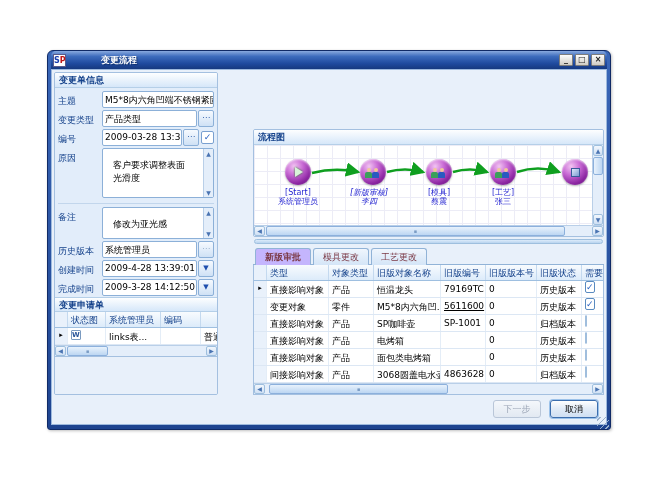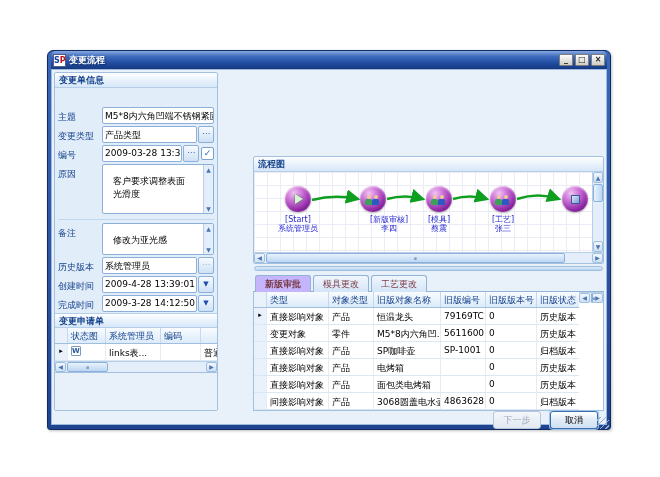--- a/index.html
+++ b/index.html
@@ -12,39 +12,39 @@
     background:linear-gradient(180deg,#3a67b8,#1e4490);
     border:1px solid #102a66; border-radius:6px 6px 3px 3px; padding:0 3px 3px 3px;
     box-shadow:1px 1px 3px rgba(0,0,0,.25); }
   .titlebar { height:18px; display:flex; align-items:center; padding:0 2px;
     background:linear-gradient(180deg,#89aadf 0%,#3d6cbd 30%,#1f4a9e 70%,#16397f 100%);
     border-radius:5px 5px 0 0; }
   .app-icon { width:13px; height:13px; background:#fff; border:1px solid #5a5a8a;
     font-size:8px; font-weight:bold; line-height:11px; text-align:center; margin-right:3px; }
   .app-icon b { color:#1b3fae; } .app-icon i { color:#c01818; font-style:normal; }
   .title-text { color:#fff; font-size:9px; font-weight:bold; flex:1;
-    text-shadow:1px 1px 1px #10306a; white-space:nowrap; overflow:hidden; }
+    text-shadow:1px 1px 1px #10306a; white-space:nowrap; overflow:hidden;margin-left:32px; }
   .winbtns { display:flex; gap:2px; }
   .winbtn { width:14px; height:12px; background:linear-gradient(180deg,#fdfdfd,#cfccc4);
     border:1px solid #7d7d7d; border-radius:1px; font-size:8px; line-height:10px;
     text-align:center; color:#222; font-weight:bold; }
 
   .content { height:356px; background:#e8f0fa; border:1px solid #9db9dd;
     display:flex; flex-direction:column; padding:2px; }
   .main { display:flex; gap:9px; height:362px;align-items:flex-end; }
 
   
   .panel { background:#e2edfa; border:1px solid #a4c0e0; border-radius:2px; overflow:hidden; }
   .group-header { height:15px; padding:1px 4px 0 4px; font-size:9px; font-weight:bold; color:#15428b;
     background:linear-gradient(180deg,#fdfeff,#d6e7f9); border-bottom:1px solid #b5cfe8;
     white-space:nowrap; overflow:hidden; }
 
   
   .left-panel { width:164px; display:flex; flex-direction:column; }
-  .form { padding:3px 3px 1px 3px; display:flex; flex-direction:column; gap:2px;margin-top:16px; }
+  .form { padding:3px 3px 1px 3px; display:flex; flex-direction:column; gap:2px; }
   .frow { display:flex; align-items:flex-start; }
   .flabel { width:44px; flex:none; font-size:9px; color:#15428b; padding-top:4px; white-space:nowrap; }
   .fbox { flex:1; display:flex; min-width:0; }
   .tinput { flex:1; min-width:0; height:17px; background:#fff; border:1px solid #8cb0d8;
     border-radius:2px; font-size:9px; color:#000; padding:2px 2px 0 2px;
     white-space:nowrap; overflow:hidden; }
   .tarea { flex:1; min-width:0; background:#fff; border:1px solid #8cb0d8; border-radius:2px;
     font-size:9px; color:#000; padding:10px; position:relative; }
   .tarea .va { position:absolute; right:0; top:0; bottom:0; width:10px;
     background:#e4eefa; border-left:1px solid #b9cfe8; display:flex;
@@ -129,21 +129,21 @@
   .splitter { height:5px; margin:2px 1px; background:linear-gradient(180deg,#dcebfa,#b9d4ef);
     border:1px solid #9ebfde; border-radius:3px; }
 
   .tabstrip { display:flex; gap:2px; padding:2px 2px 0 2px; border-bottom:1px solid #91b3d7; height:19px; }
   .tab { padding:2px 9px 0 9px; font-size:9px; color:#7b3945; white-space:nowrap;
     border:1px solid #91b3d7; border-bottom:none; border-radius:3px 3px 0 0;
     background:linear-gradient(180deg,#f0f6fd,#d4e5f7); height:17px; }
   .tab.active { background:#c4b5fd; font-weight:bold; height:18px; margin-bottom:-1px; }
 
   .review-wrap { flex:1; background:#fff; border:1px solid #a4c0e0; border-top:none;
-    display:flex; flex-direction:row; min-height:0; }
+    display:flex; flex-direction:column; min-height:0; }
   .review-grid { flex:1; overflow:hidden; }
 
   
   .btn-row { height:30px; display:flex; justify-content:flex-end; align-items:center;
     gap:9px; padding:0 6px; }
   .btn { width:48px; height:18px; font-size:9px; text-align:center; line-height:16px;
     border-radius:3px; white-space:nowrap; }
   .btn.disabled { color:#9aa4b5; background:linear-gradient(180deg,#f4f7fb,#e2e9f2);
     border:1px solid #b9c6d8; }
   .btn.default { color:#000; background:linear-gradient(180deg,#ffffff,#e3ecf7 45%,#cfdff2);
@@ -291,21 +291,21 @@
               <div class="node" style="left: 31px; top: 14px;">
                     <span class="ico-play"></span>
                   </div>
                   <div class="node-label" style="left: 9px; top: 43px;">[Start]<br>系统管理员</div>
                   <div class="node" style="left: 106px; top: 14px;">
                     <span class="ico-people">
                       <span class="p p1"></span>
                       <span class="p p2"></span>
                     </span>
                   </div>
-                  <div class="node-label" style="left: 100px; top: 43px;">[新版审核]<br>李四</div>
+                  <div class="node-label" style="left: 80px; top: 43px; font-style: italic;">[新版审核]<br>李四</div>
                   <div class="node" style="left: 172px; top: 14px;">
                     <span class="ico-people">
                       <span class="p p1"></span>
                       <span class="p p2"></span>
                     </span>
                   </div>
                   <div class="node-label" style="left: 150px; top: 43px;">[模具]<br>蔡震</div>
                   <div class="node" style="left: 236px; top: 14px;">
                     <span class="ico-people">
                       <span class="p p1"></span>
@@ -366,21 +366,21 @@
                     <span class="gc" style="width:51px;">0</span>
                     <span class="gc" style="width:45px;">历史版本</span>
                     <span class="gc" style="width:41px;padding-top:1px;"><span class="checkbox on">✓</span></span>
                     <span class="gc" style="flex:1;border-right:none;"></span>
                   </div>
                   <div class="g-row">
                     <span class="gc g-ind"></span>
                     <span class="gc" style="width:62px;">变更对象</span>
                     <span class="gc" style="width:45px;">零件</span>
                     <span class="gc" style="width:67px;">M5*8内六角凹...</span>
-                    <span class="gc" style="width:45px;">5611600</span>
+                    <span class="gc" style="width:45px;text-decoration:underline;">5611600</span>
                     <span class="gc" style="width:51px;">0</span>
                     <span class="gc" style="width:45px;">历史版本</span>
                     <span class="gc" style="width:41px;padding-top:1px;"><span class="checkbox on">✓</span></span>
                     <span class="gc" style="flex:1;border-right:none;">M5*8</span>
                   </div>
                   <div class="g-row">
                     <span class="gc g-ind"></span>
                     <span class="gc" style="width:62px;">直接影响对象</span>
                     <span class="gc" style="width:45px;">产品</span>
                     <span class="gc" style="width:67px;">SP咖啡壶</span>

